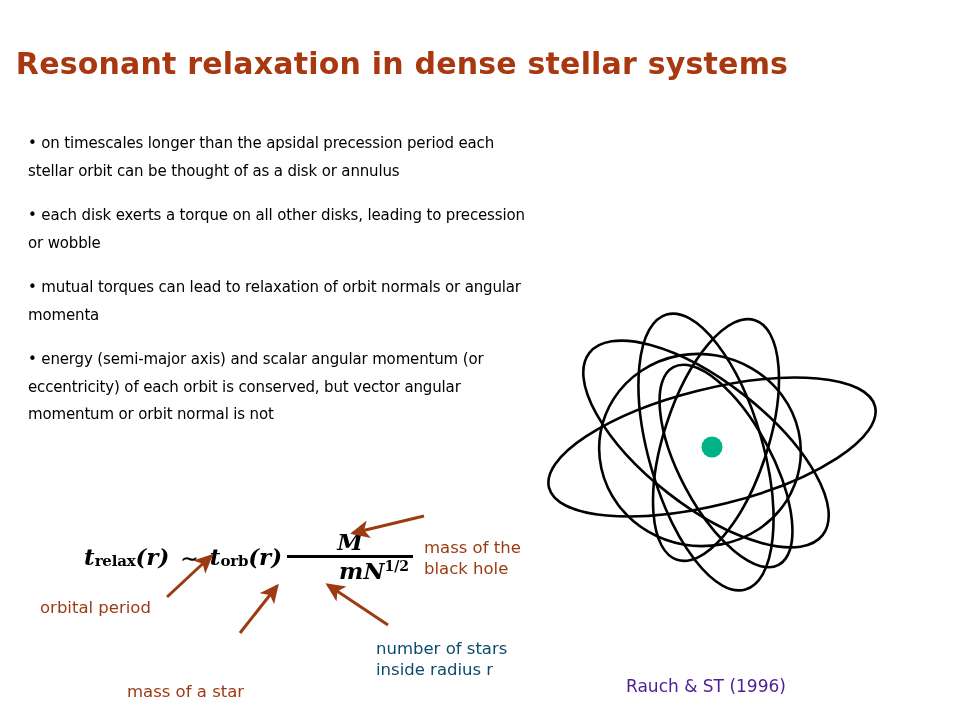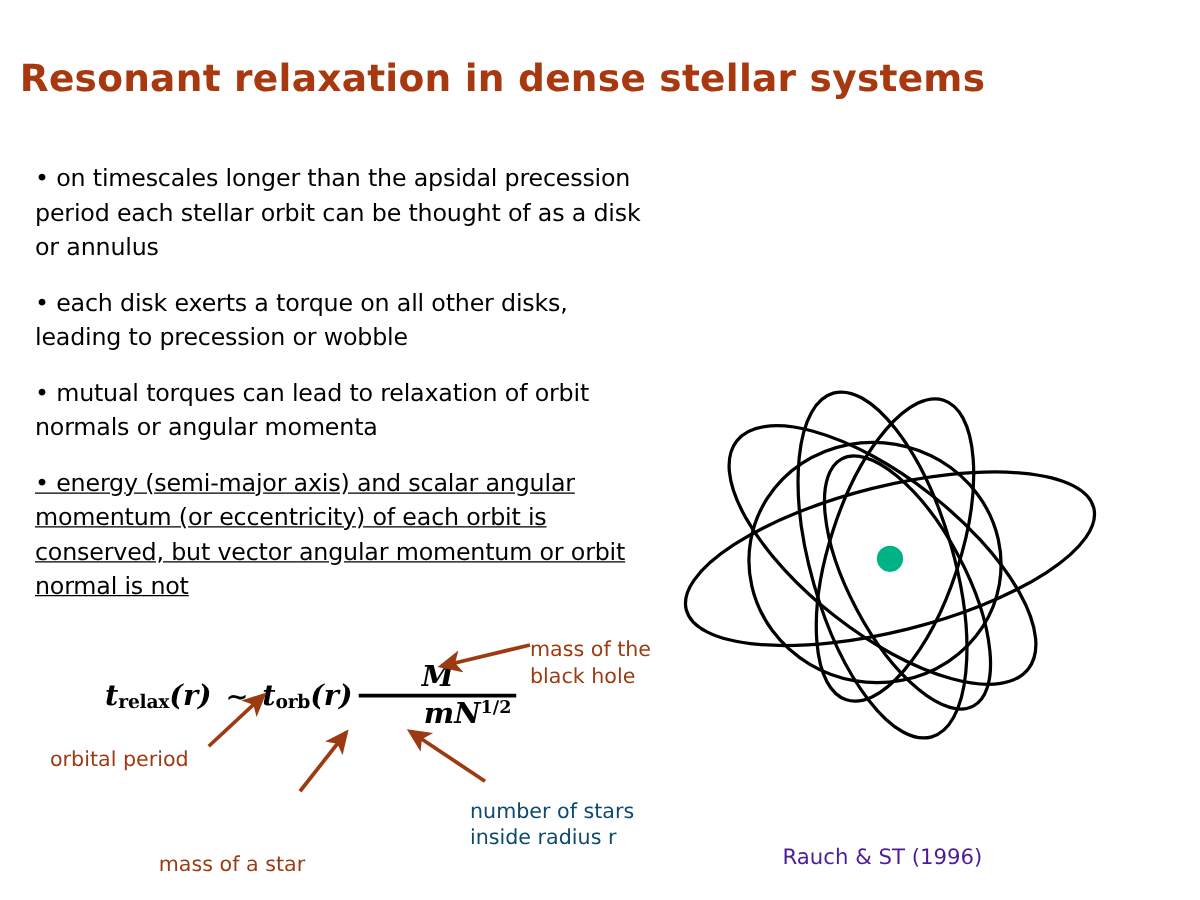--- a/index.html
+++ b/index.html
@@ -34,26 +34,26 @@
   
   #bullet-list {
     position: absolute;
     left: 28px;
     top: 130px;
     width: 500px;
   }
   .bullet-item {
     color: #000000;
     font-family: "DejaVu Sans", sans-serif;
-    font-size: 19px;
+    font-size: 15px;
     line-height: 27.5px;
     margin-bottom: 17px;
     letter-spacing: -0.15px;
   }
-  .bullet-item:last-child { margin-bottom: 0; text-decoration: underline; }
+  .bullet-item:last-child { margin-bottom: 0; }
 
   
   #equation {
     position: absolute;
     left: 84px;
     top: 530px;
     font-family: "DejaVu Serif", serif;
     font-weight: bold;
     font-size: 23px;
     color: #000000;
@@ -163,21 +163,21 @@
   <span class="ital">t</span>
     <span class="sub">orb</span>
     <span class="ital">(r)</span>
   <span class="frac">
     <span class="num">M</span>
     <span class="bar"></span>
     <span class="den"><span>m</span><span>N</span><span class="exp">1/2</span></span>
   </span>
 </div>
 
-<div class="callout" id="callout-blackhole" style="color: rgb(156, 58, 18);">mass of the
+<div class="callout" id="callout-blackhole" style="color: rgb(156, 58, 18); margin-top: 28px;">mass of the
 black hole</div>
 <div class="callout" id="callout-orbital" style="color: rgb(156, 58, 18);">orbital period</div>
 <div class="callout" id="callout-starmass" style="color: rgb(156, 58, 18); margin-top: 41px;">mass of a star</div>
 <div class="callout" id="callout-numstars" style="color: #0c4a6e;">number of stars
 inside radius r</div>
 
 <svg id="arrow-layer" viewBox="0 0 960 720" xmlns="http://www.w3.org/2000/svg">
   <defs>
     <marker id="arrowhead" markerWidth="7" markerHeight="7" refX="5.4" refY="3" orient="auto">
       <path d="M0,0 L6.4,3 L0,6 L1.6,3 z" fill="#9C3A12"></path>

